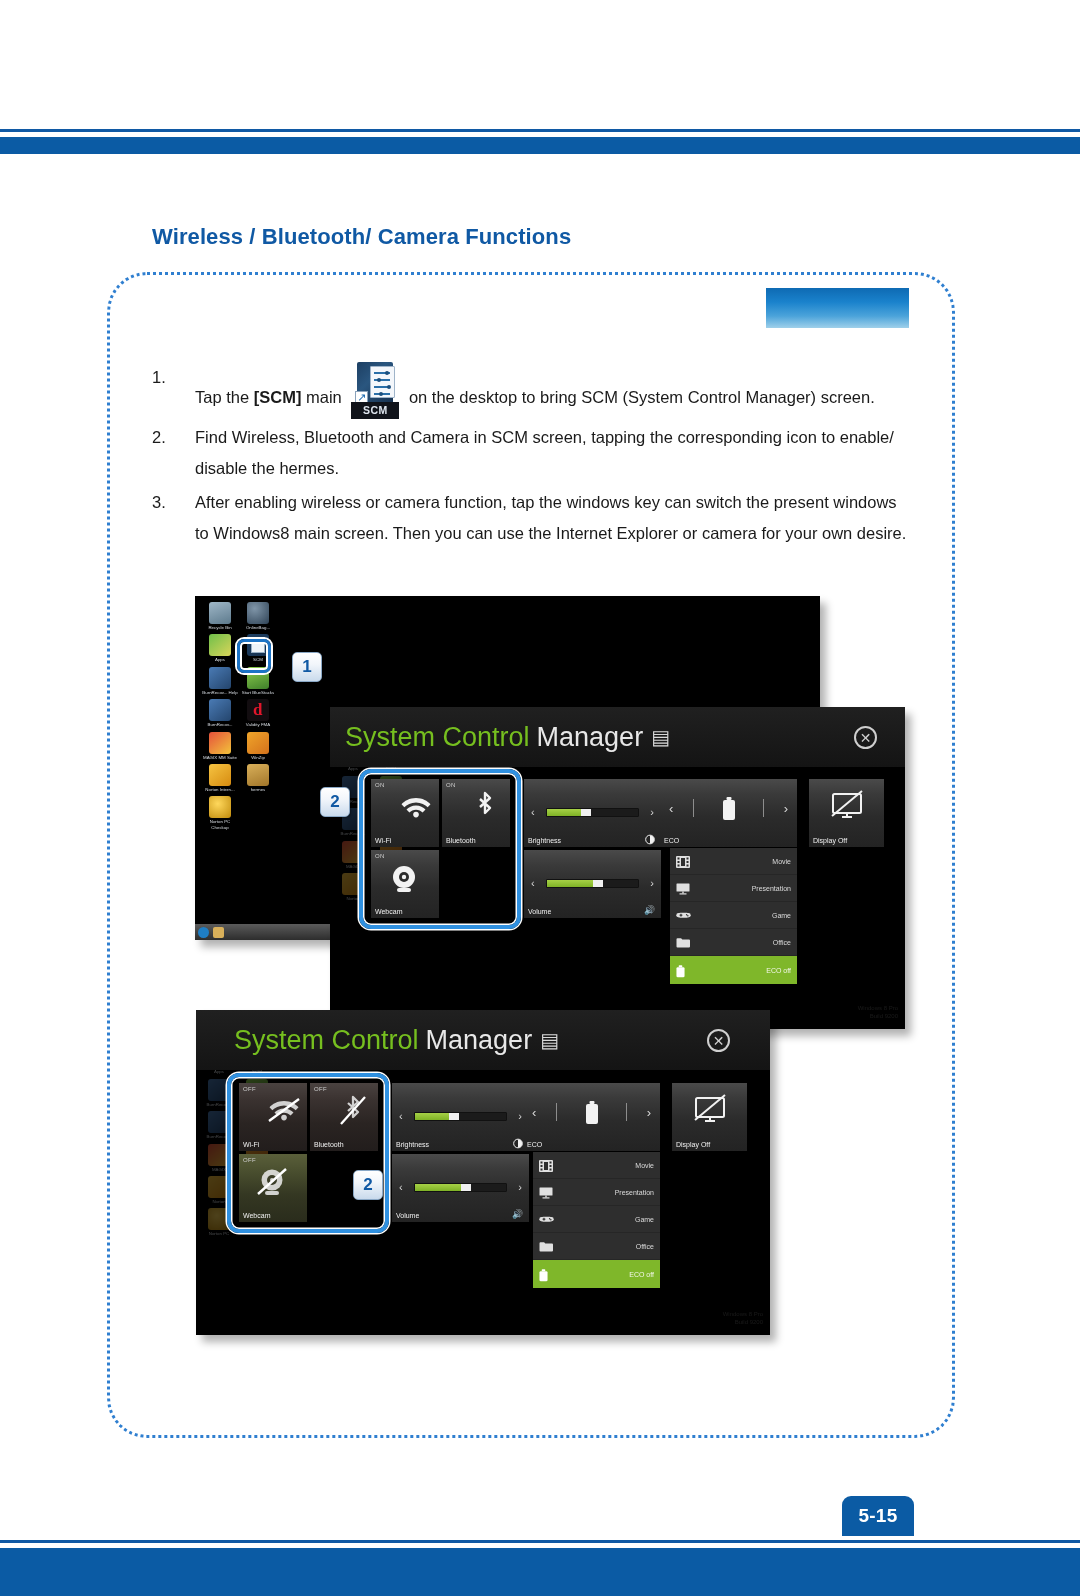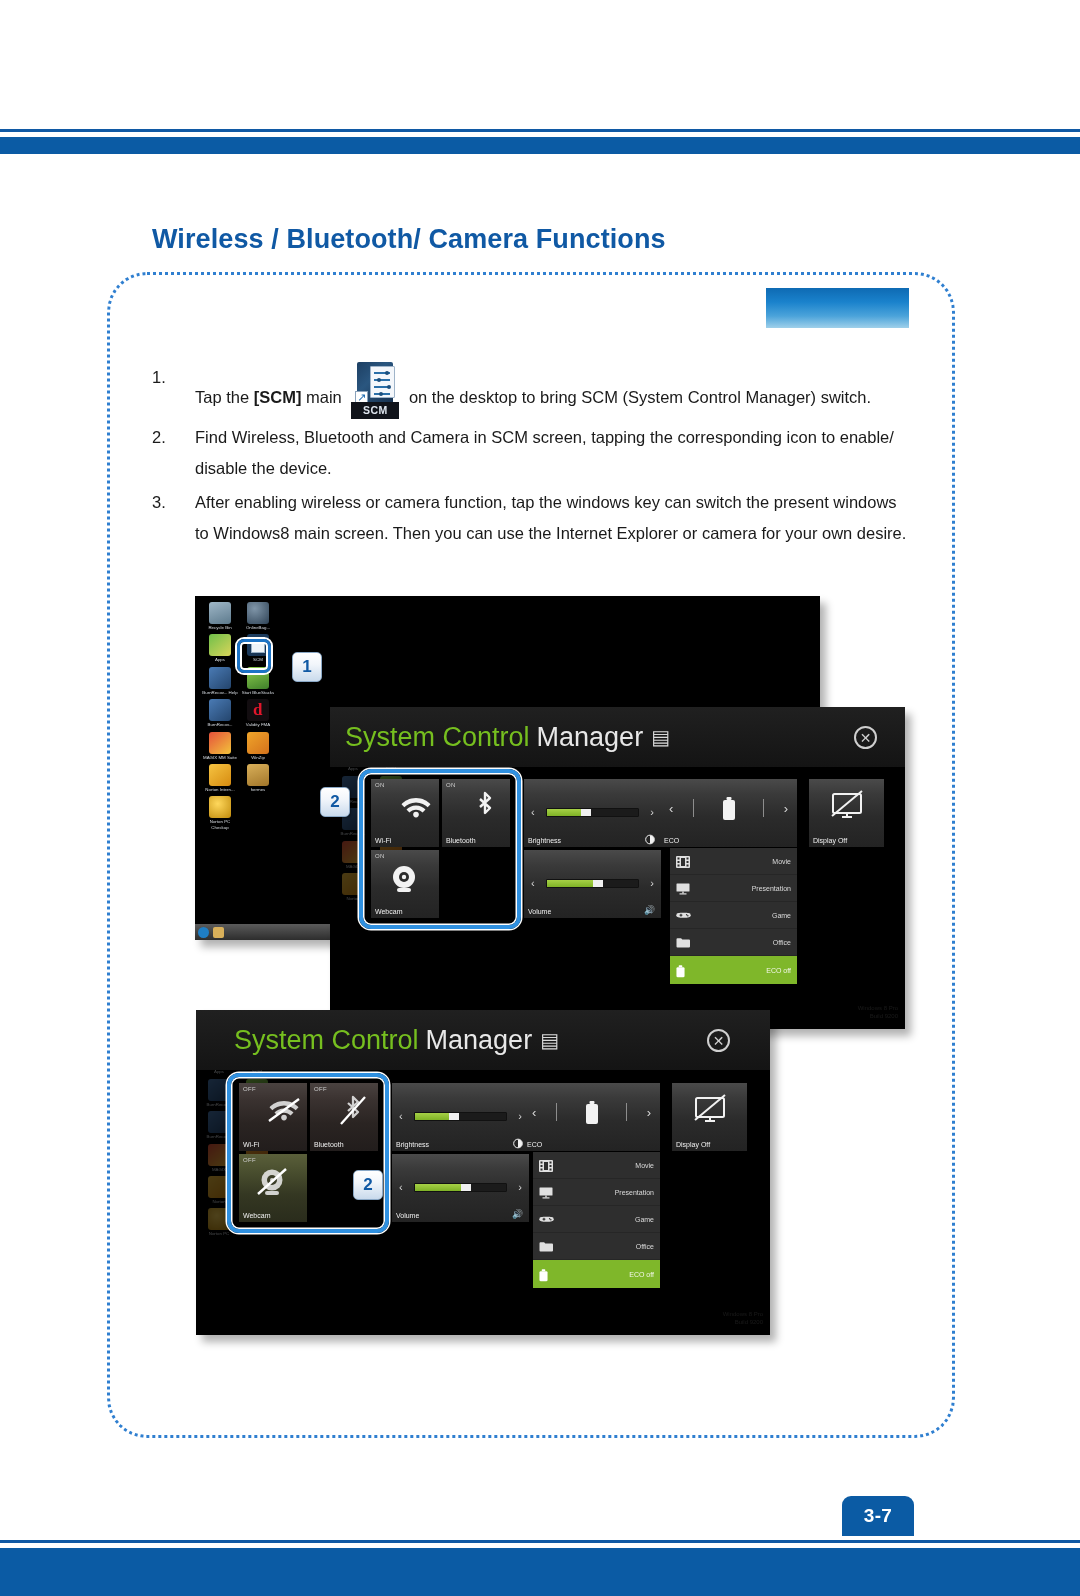--- a/index.html
+++ b/index.html
@@ -22,21 +22,21 @@
     position:absolute; left:842px; top:1496px; width:72px; height:40px;
     background:#0b5ba4; border-radius:9px 9px 0 0;
     color:#fff; font-size:19px; font-weight:bold;
     display:flex; align-items:center; justify-content:center;
     letter-spacing:0.3px;
   }
 
   
   .heading {
     position:absolute; left:152px; top:224px;
-    font-size:27px; font-weight:bold; color:#1059a4;
+    font-size:22px; font-weight:bold; color:#1059a4;
     letter-spacing:0.1px; white-space:nowrap;
   }
 
   
   .dotted-box {
     position:absolute; left:107px; top:272px; width:848px; height:1166px;
     border:3px dotted #2f7fd0; border-radius:40px;
   }
 
   
@@ -206,21 +206,21 @@
 </head>
 <body>
 
 <div class="page">
 
   <div class="rule-top-thin"></div>
   <div class="rule-top-thick"></div>
   <div class="rule-bot-thin"></div>
   <div class="rule-bot-thick"></div>
 
-  <div class="page-badge">3-7</div>
+  <div class="page-badge">5-15</div>
 
   <div class="heading">
     <span>Wireless / Bluetooth</span><span>/ Camera Functions</span>
   </div>
 
   <div class="dotted-box"></div>
   <div class="blue-block"></div>
 
   <div class="steps">
 
@@ -230,26 +230,26 @@
               <span class="card">
                 <i class="r1"></i>
                 <i class="r2"></i>
                 <i class="r3"></i>
                 <i class="r4"></i>
                 <u class="k1"></u>
                 <u class="k2"></u>
                 <u class="k3"></u>
                 <u class="k4"></u>
               </span>
-            </span><span class="arrow">↗</span><span class="caption">SCM</span></span><span> on the desktop to bring SCM (System Control Manager) switch.</span></div>
+            </span><span class="arrow">↗</span><span class="caption">SCM</span></span><span> on the desktop to bring SCM (System Control Manager) screen.</span></div>
     </div>
 
     <div class="step">
       <div class="step-num">2.</div>
-      <div class="step-body">Find Wireless, Bluetooth and Camera in SCM screen, tapping the corresponding icon to enable/ disable the device.</div>
+      <div class="step-body">Find Wireless, Bluetooth and Camera in SCM screen, tapping the corresponding icon to enable/ disable the hermes.</div>
     </div>
 
     <div class="step">
       <div class="step-num">3.</div>
       <div class="step-body">After enabling wireless or camera function, tap the windows key can switch the present windows to Windows8 main screen. Then you can use the Internet Explorer or camera for your own desire.</div>
     </div>
 
   </div>
 
   <div class="shot shot-shadow" style="left:195px; top:596px; width:625px; height:344px;">

